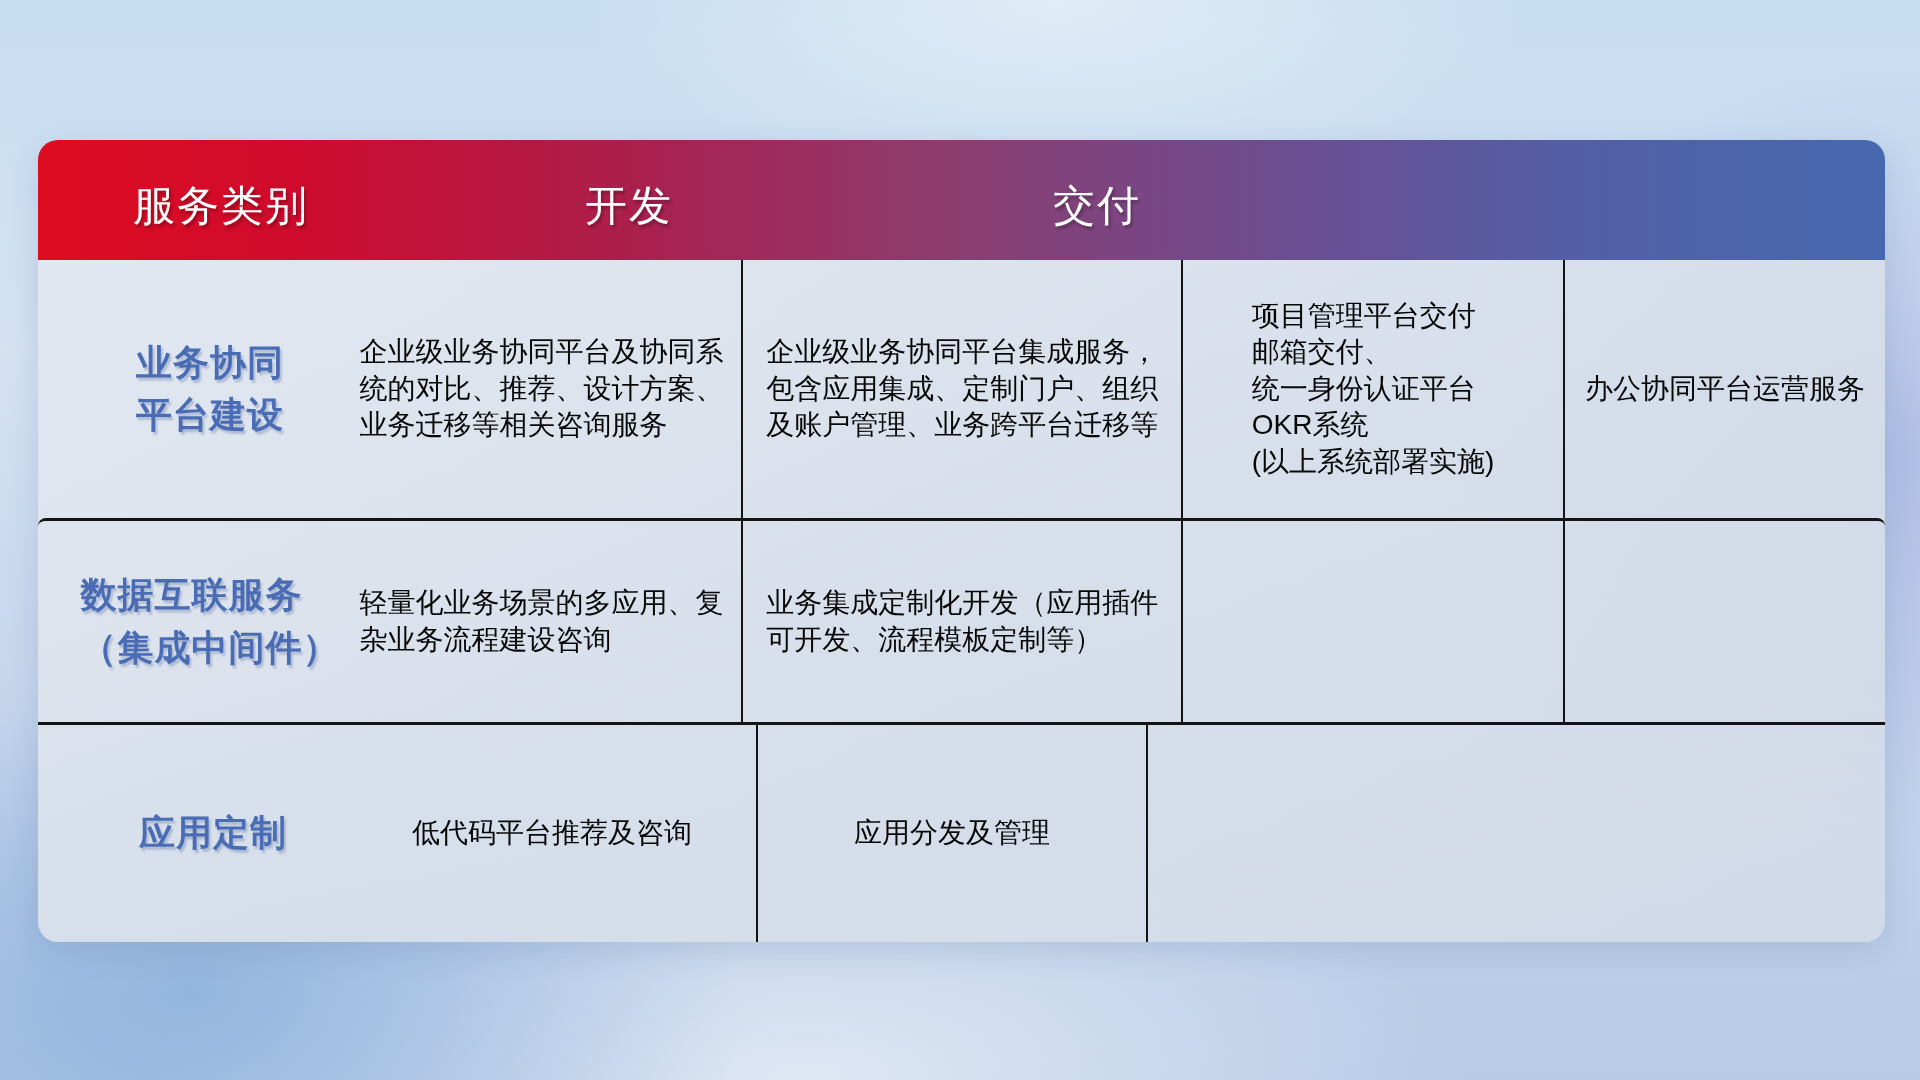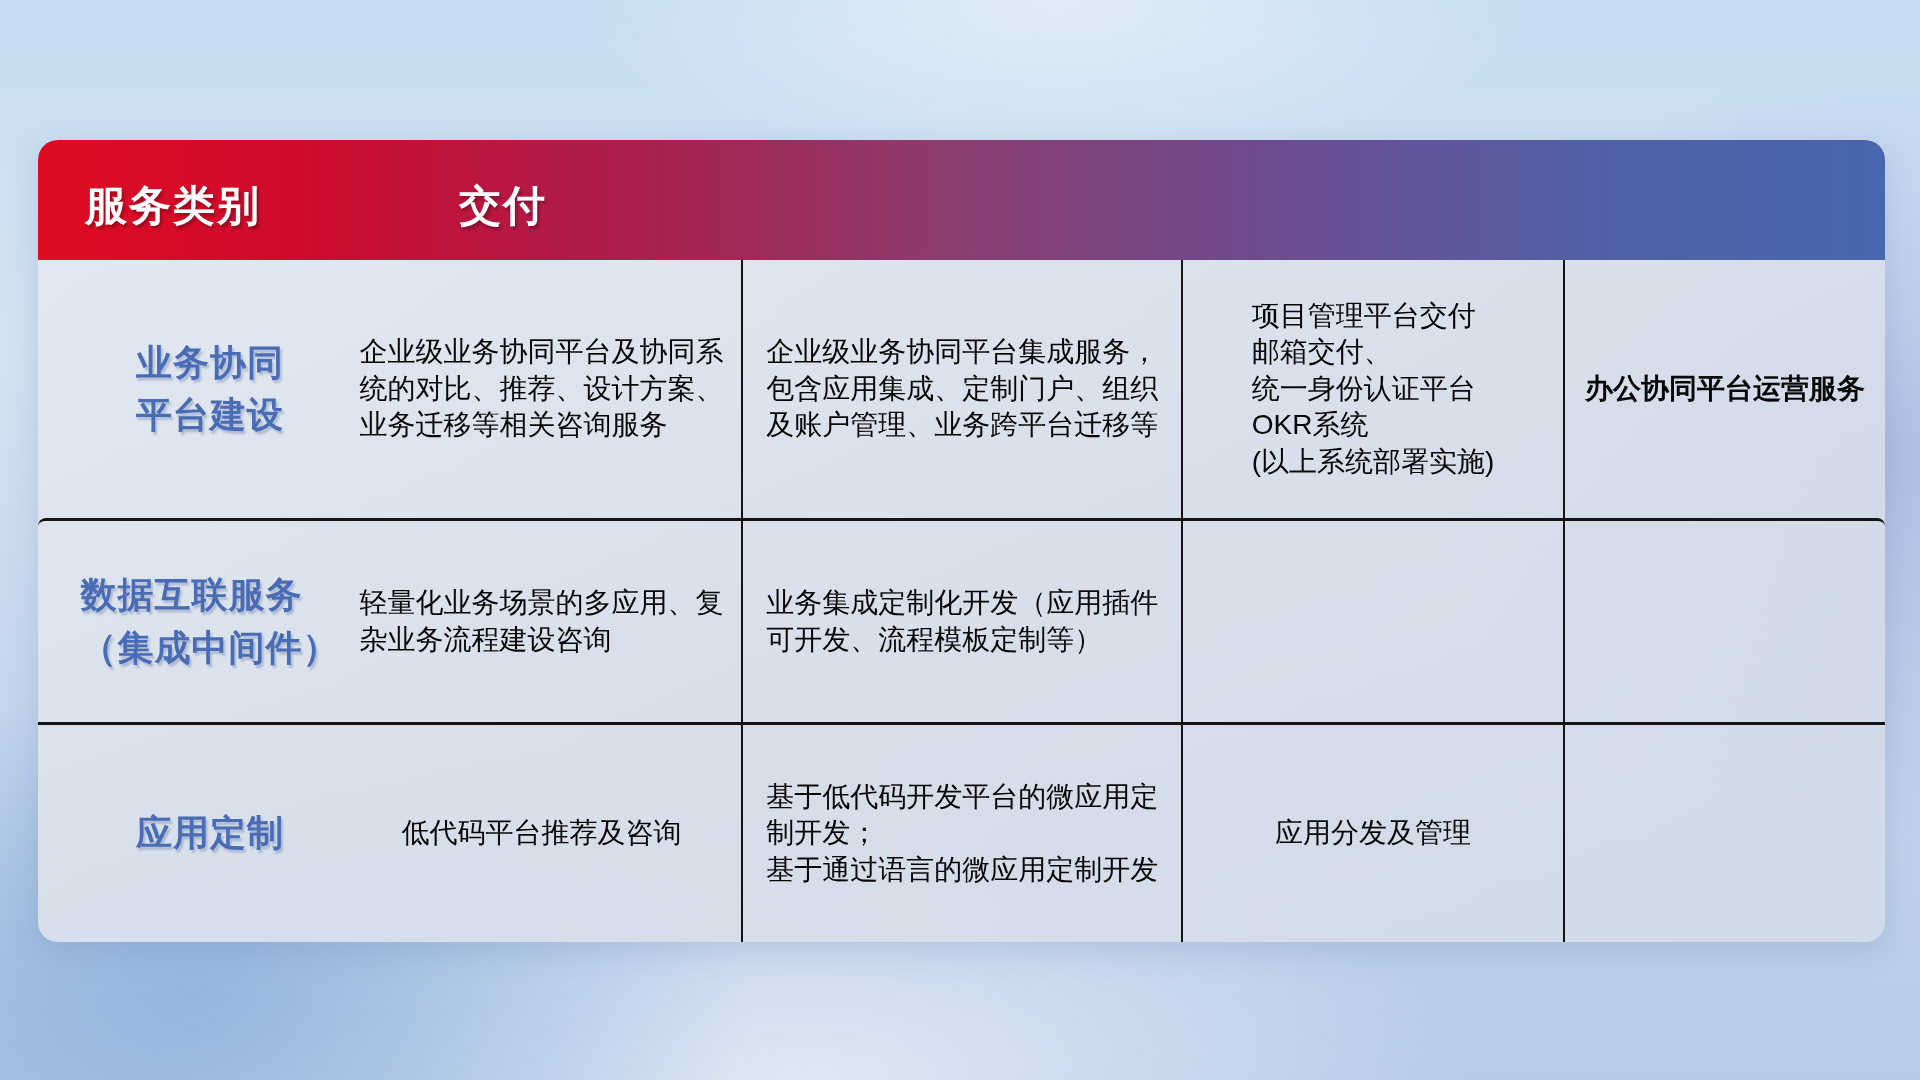--- a/index.html
+++ b/index.html
@@ -38,24 +38,25 @@
     align-items: center;
   }
 
   .th {
     display: flex;
     align-items: center;
     justify-content: center;
     height: 100%;
     color: #ffffff;
     font-size: 42px;
-    font-weight: bold;
+    font-weight: normal;
     letter-spacing: 2px;
     text-shadow: 2px 3px 3px rgba(0,0,0,0.28);
     padding-top: 12px;
+    margin-left: 48px;
   }
 
   .tbody {
     height: 682px;
     border-radius: 0 0 20px 20px;
     background: linear-gradient(150deg, rgba(226,232,240,0.94) 0%, rgba(216,223,234,0.92) 55%, rgba(211,219,232,0.90) 100%);
     overflow: hidden;
   }
 
   .tr { display: flex; width: 100%; }
@@ -78,40 +79,41 @@
   
   .c1 { width: 270px; }
   .c2 { width: 408px; }
   .c3 { width: 450px; }
   .c4 { width: 390px; }
   .c5 { width: 329px; }
 
   .td.c2 { padding: 0 14px; }
   .td.c3 { padding: 12px 6px; border-left: 2px solid #141414; }
   .td.c4 { padding: 0 8px; border-left: 2px solid #141414; }
-  .td.c5 { padding: 0 12px; border-left: 2px solid #141414; font-weight: bold; }
+  .td.c5 { padding: 0 12px; border-left: 2px solid #141414; }
 
   .td.category {
     color: #4a6cb5;
     font-size: 36px;
     font-weight: bold;
     line-height: 1.45;
     letter-spacing: 1px;
     text-shadow: 2px 3px 2px rgba(70,95,150,0.30);
     margin-left: 40px;
   }
 </style>
 </head>
 <body>
 
 <div class="stage">
   <div class="table-card">
 
     <div class="thead">
       <div class="th c1">服务类别</div>
+      <div class="th c3">开发</div>
       <div class="th c4">交付</div>
     </div>
 
     <div class="tbody">
 
       <div class="tr tr-1">
         <div class="td c1 category">业务协同
 平台建设</div>
         <div class="td c2">企业级业务协同平台及协同系
 统的对比、推荐、设计方案、
@@ -134,22 +136,19 @@
 杂业务流程建设咨询</div>
         <div class="td c3">业务集成定制化开发（应用插件
 可开发、流程模板定制等）</div>
         <div class="td c4"></div>
         <div class="td c5"></div>
       </div>
 
       <div class="tr tr-3">
         <div class="td c1 category">应用定制</div>
         <div class="td c2">低代码平台推荐及咨询</div>
-        <div class="td c3">基于低代码开发平台的微应用定
-制开发；
-基于通过语言的微应用定制开发</div>
         <div class="td c4">应用分发及管理</div>
         <div class="td c5"></div>
       </div>
 
     </div>
   </div>
 </div>
 
 </body></html>

